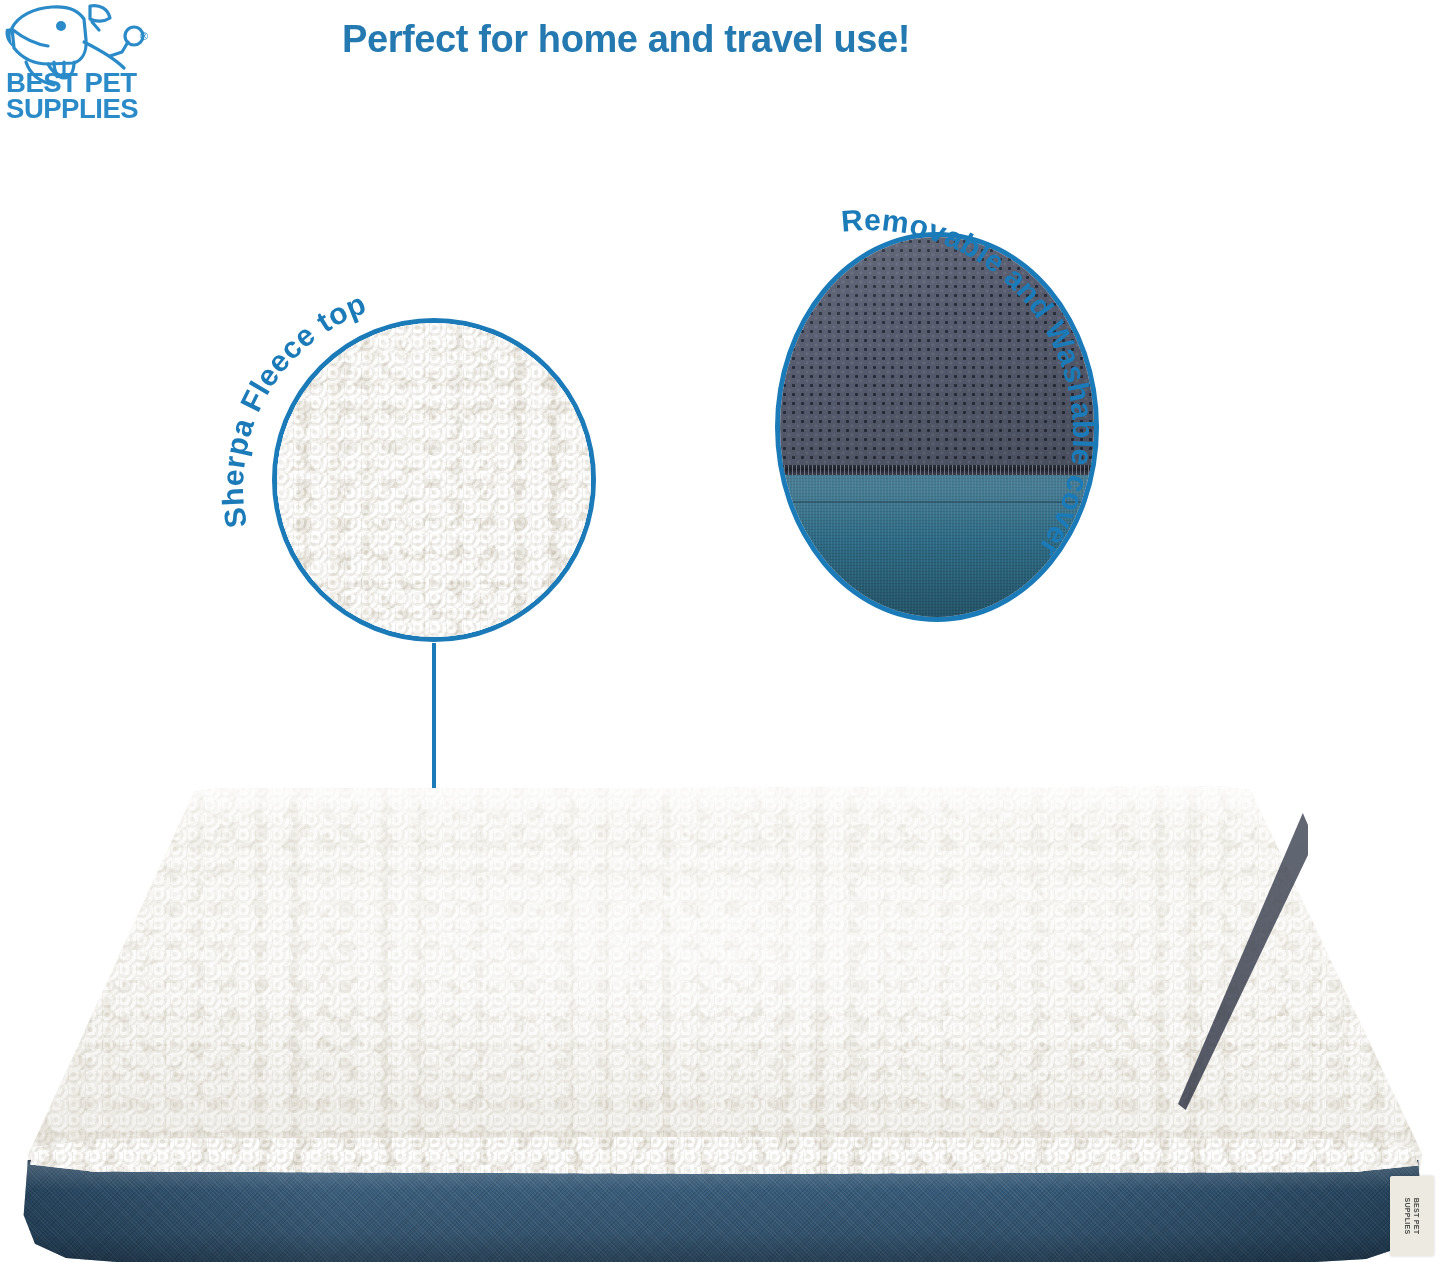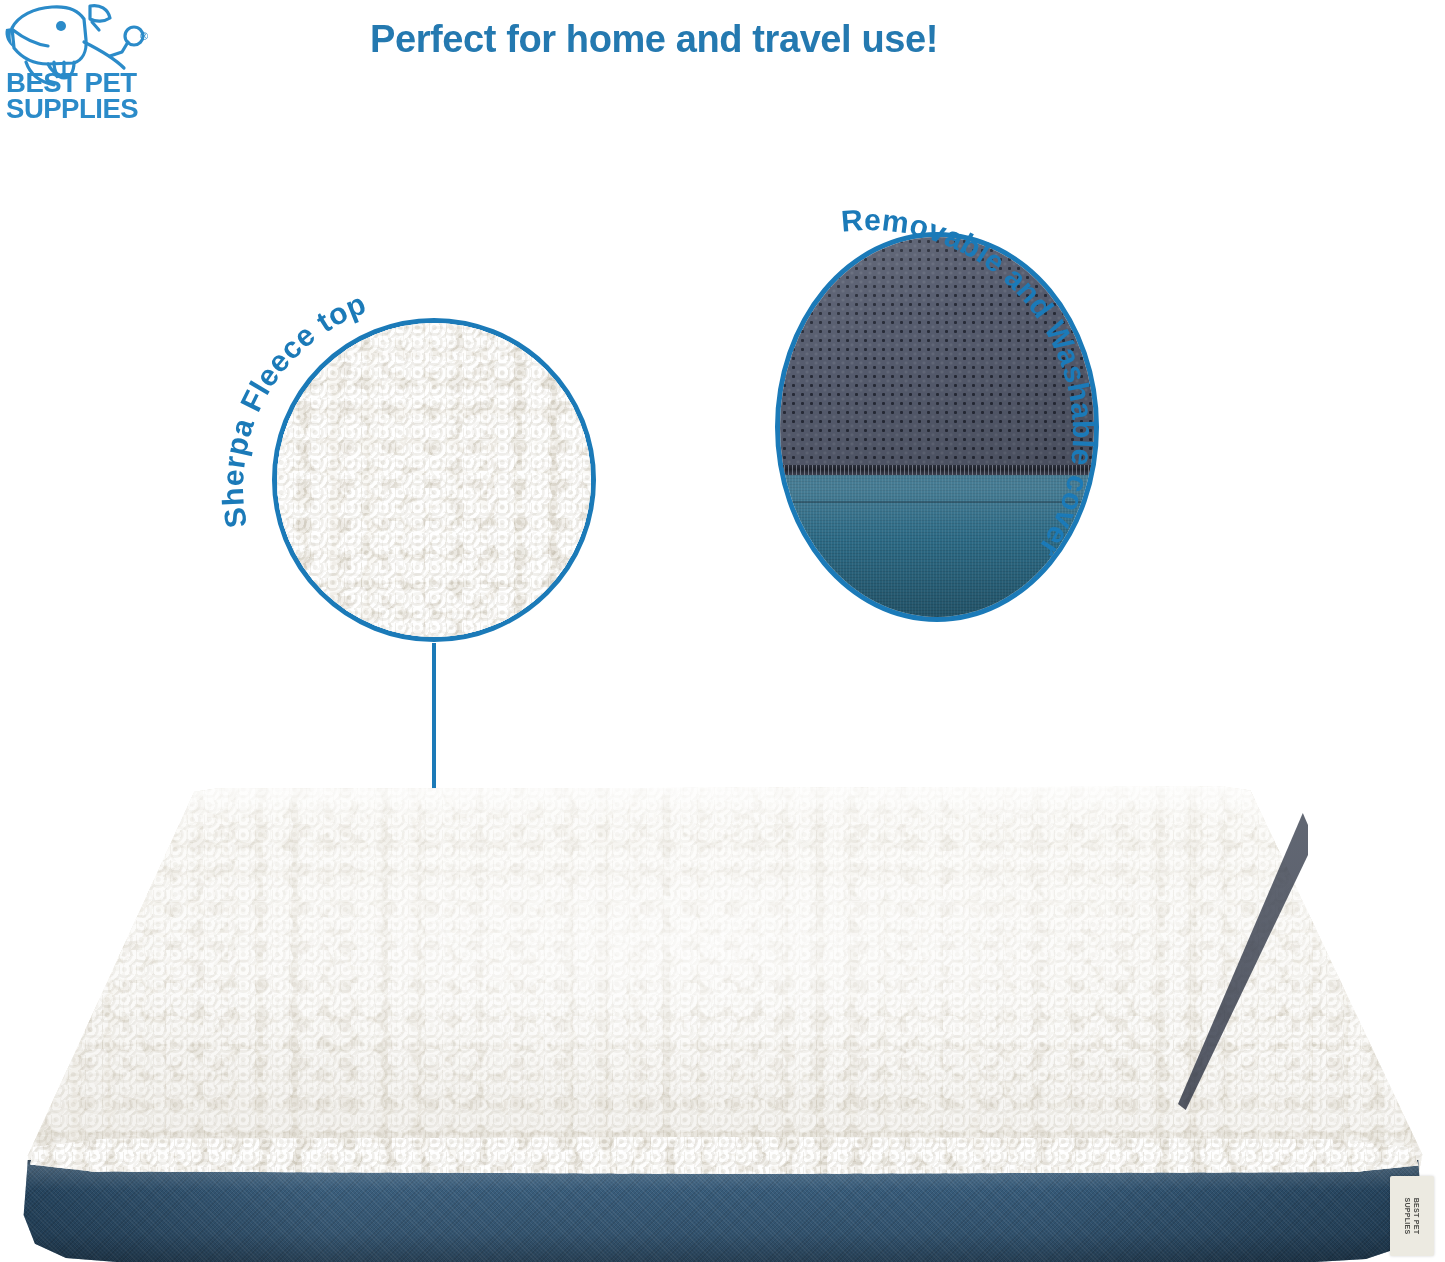--- a/index.html
+++ b/index.html
@@ -28,21 +28,20 @@
   #headline{
     position:absolute;
     left:0; top:18px;
     width:1252px;
     text-align:center;
     font-size:38px;
     font-weight:bold;
     letter-spacing:-0.4px;
     color:#2479b0;
     white-space:nowrap;
-    margin-left:28px;
   }
 
   
   .callout{position:absolute;}
   .callout .ring{
     position:absolute;
     left:0; top:0;
     border-radius:50%;
     overflow:hidden;
     box-sizing:border-box;

